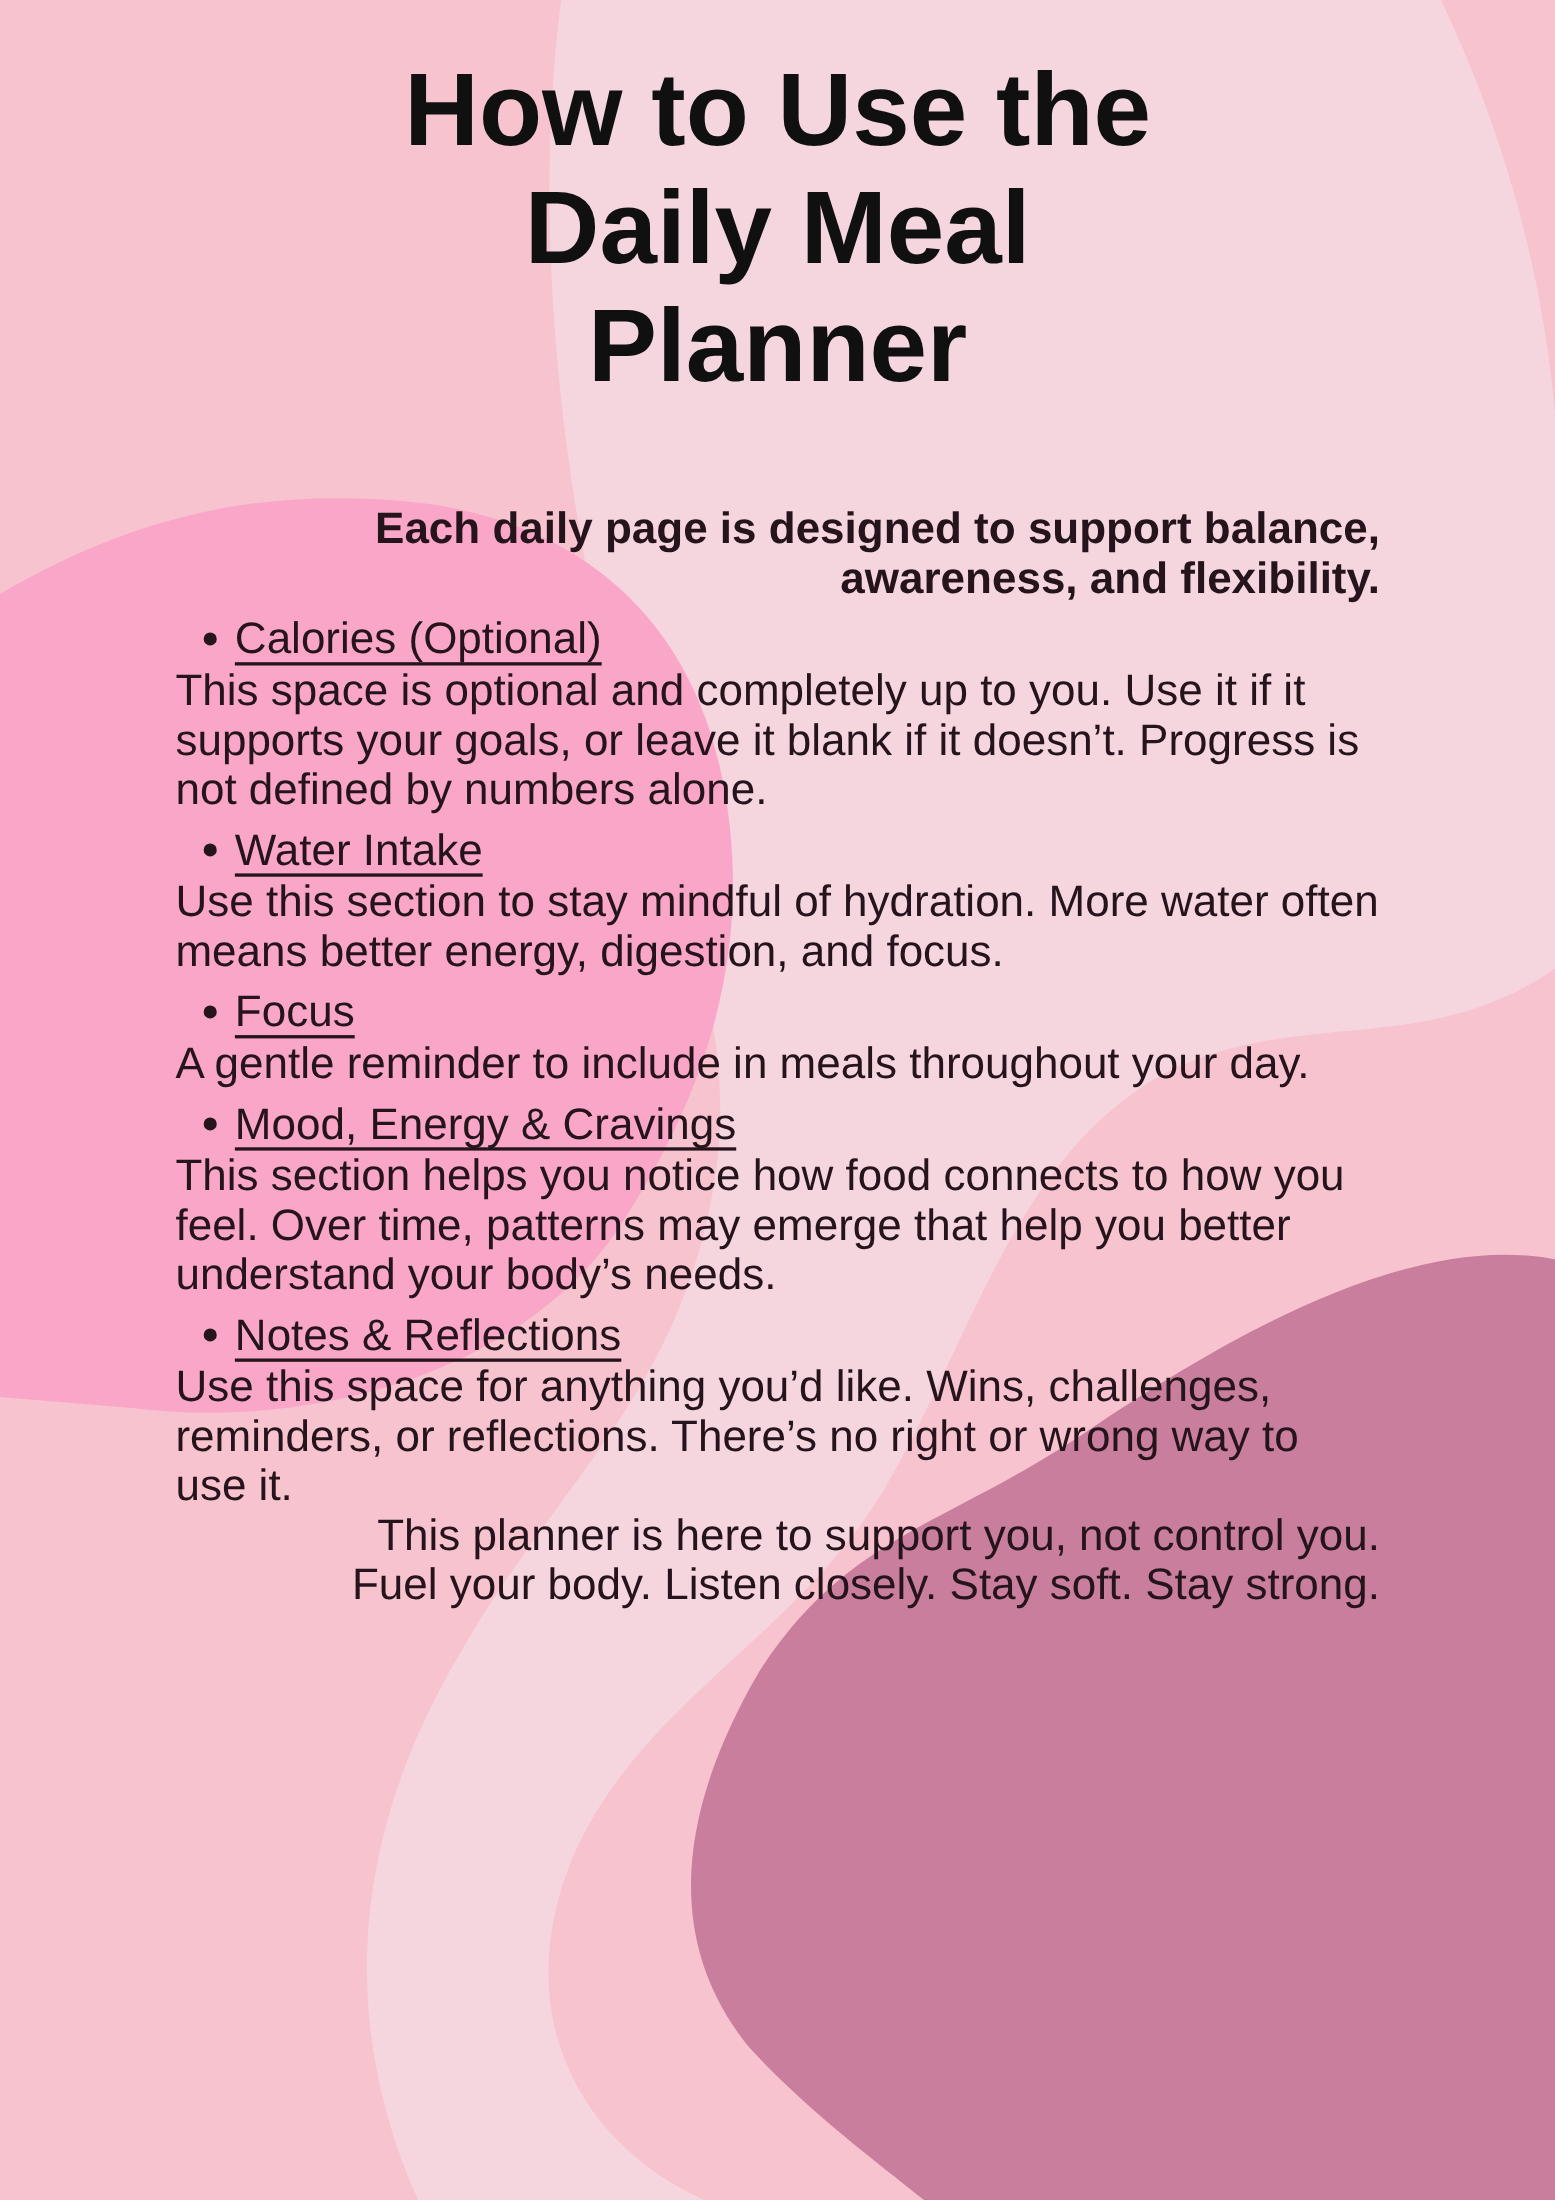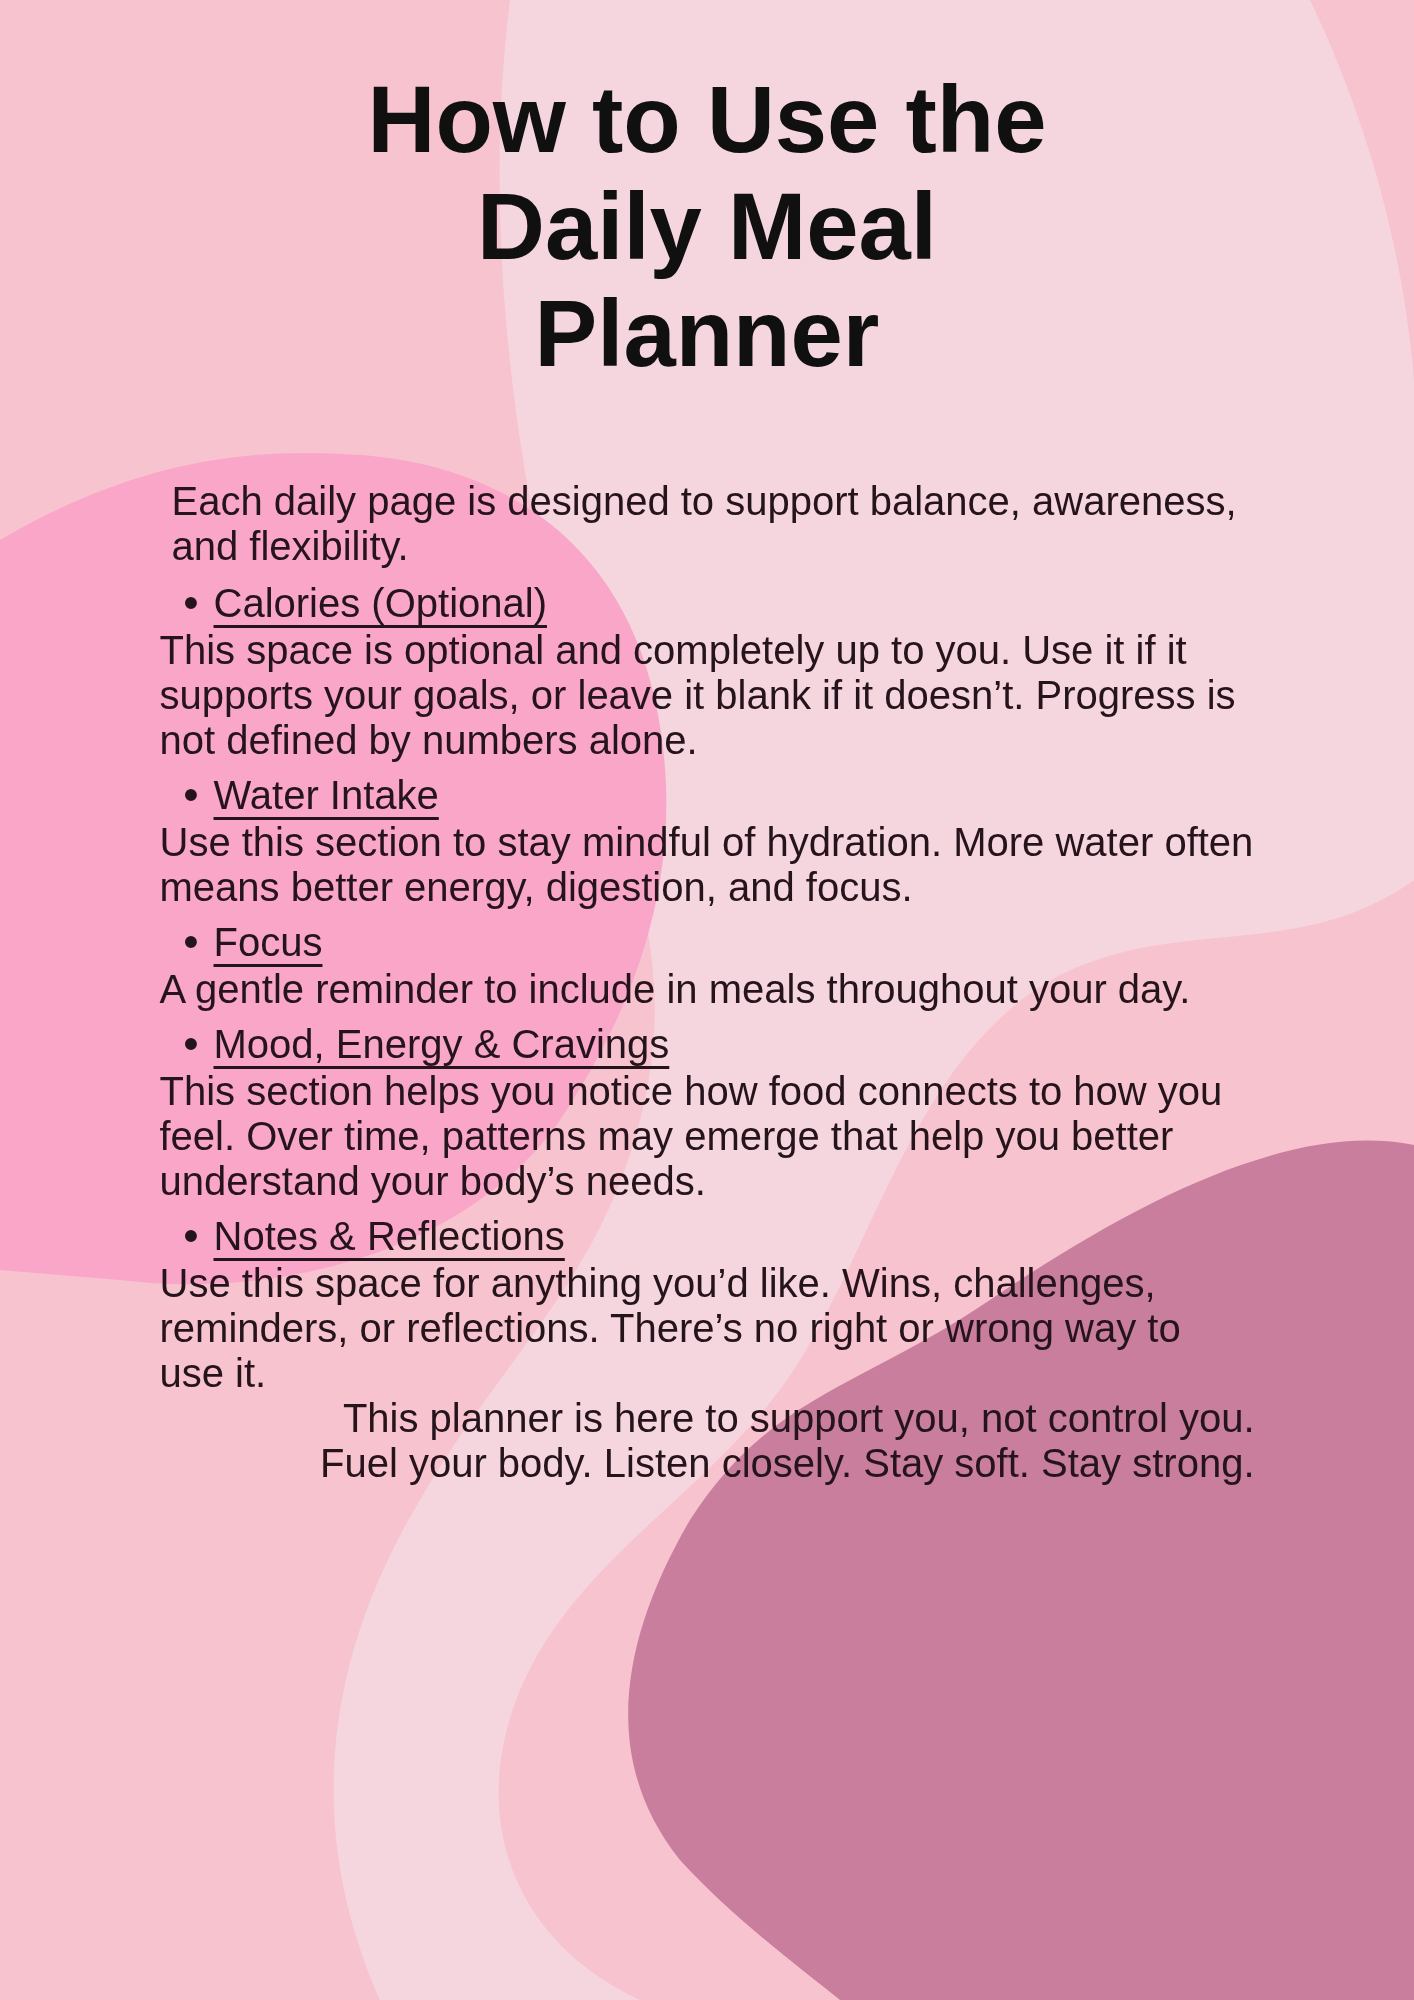--- a/index.html
+++ b/index.html
@@ -16,38 +16,39 @@
     width: 100%;
     height: 100%;
     z-index: 0;
   }
   .content-layer {
     position: relative;
     z-index: 1;
   }
   .title {
     margin: 0;
-    padding-top: 66px;
+    padding-top: 46px;
     text-align: center;
     font-size: 94px;
     font-weight: 800;
     line-height: 1.14;
     letter-spacing: 0px;
     color: #101010;
   }
   .body-col {
     width: 1095px;
     margin: 92px auto 0 auto;
     font-size: 40px;
     line-height: 45px;
     color: #26141c;
   }
   .intro {
-    text-align: left;
-    margin: 12px;
+    text-align: right;
+    margin: 0;
+    font-weight: bold;
   }
   .bullet-line {
     padding-left: 24px;
     margin-top: 10px;
     margin-bottom: 2px;
   }
   .dot {
     display: inline-block;
     margin-right: 16px;
     transform: scale(1.1);

